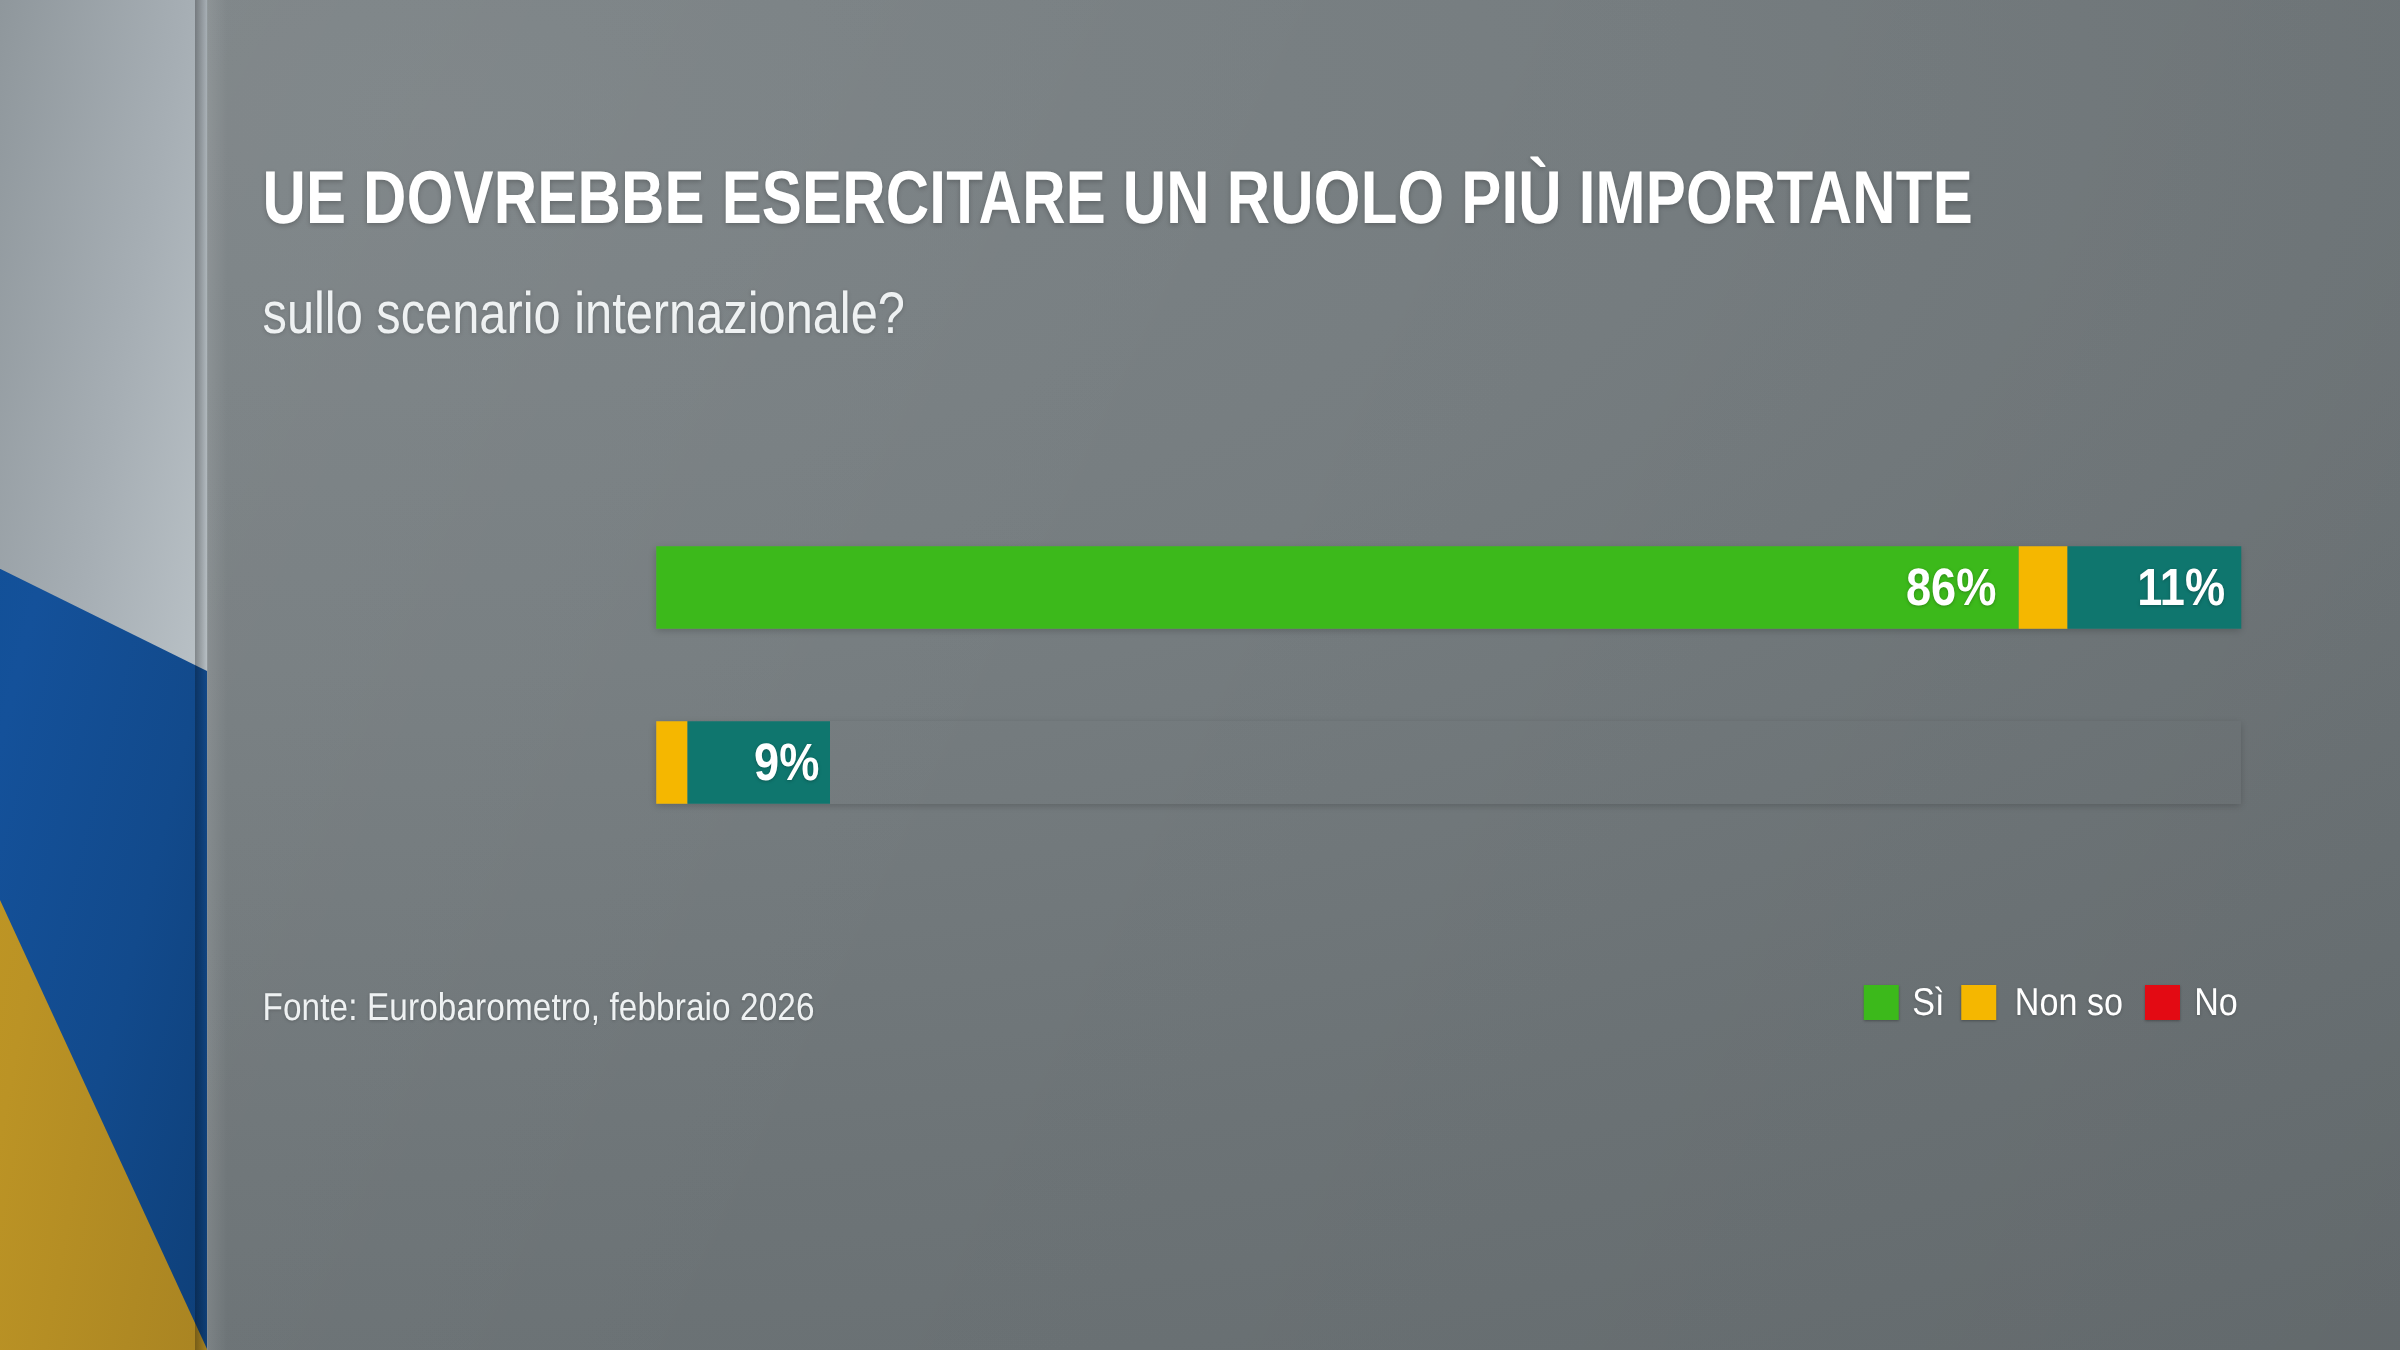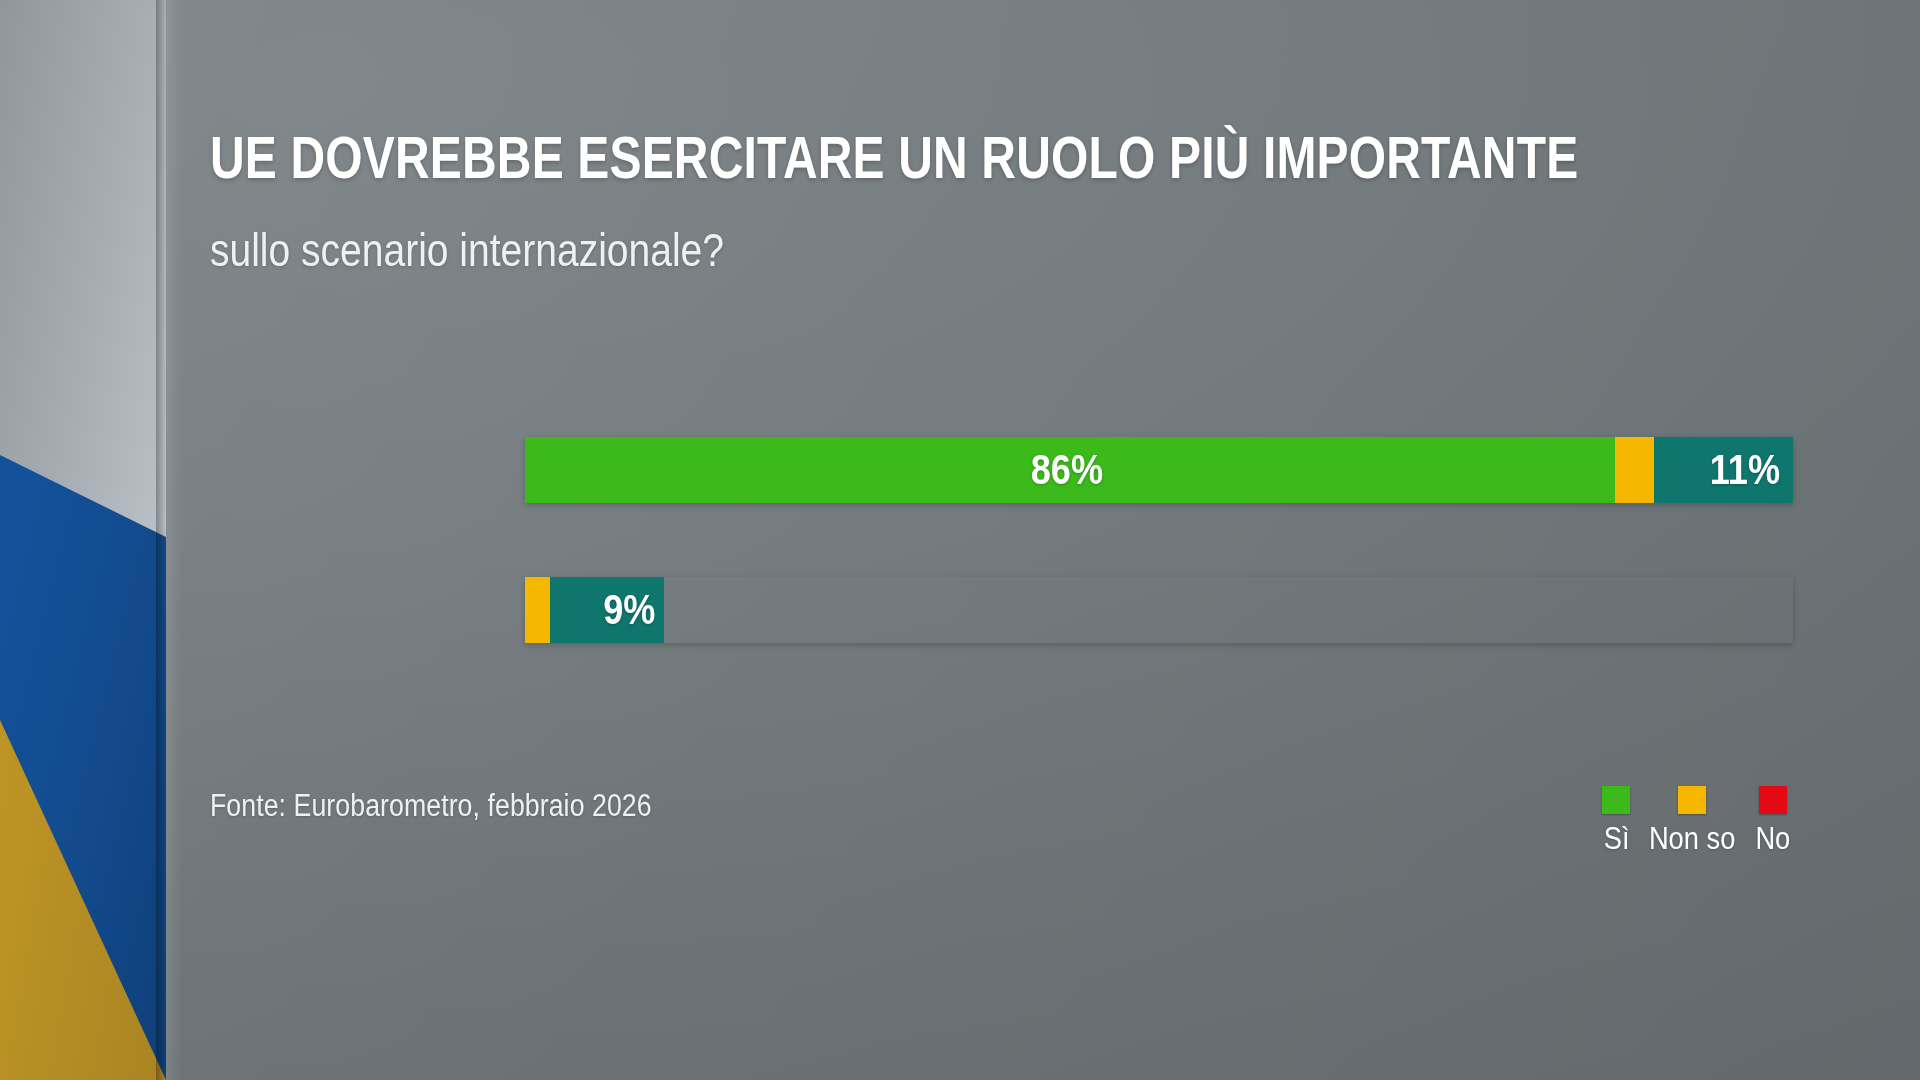--- a/index.html
+++ b/index.html
@@ -81,21 +81,21 @@
   .row{ position:absolute; left:0; height:66px; }
   #row-europei{ top:437px; }
   #row-italiani{ top:577px; }
 
   .bar{
     position:absolute; left:525px; width:1268px; height:66px;
     display:flex;
     box-shadow:0 2px 6px rgba(0,0,0,.22);
   }
   .seg{ height:100%; display:flex; align-items:center; position:relative; }
-  .seg-yes{ background:#3cb91b; justify-content:center; }
+  .seg-yes{ background:#3cb91b; justify-content:flex-end; }
   .seg-dk { background:#f5b700; }
   .seg-no { background:#0f766e; justify-content:center;padding-left:44px; }
 
   .seg-val{
     color:#ffffff;
     font-size:42px;
     font-weight:700;
     line-height:1;
     letter-spacing:0px;
     transform:scaleX(.86);
@@ -115,21 +115,21 @@
     letter-spacing:.1px;
     transform:scaleX(.86);
     transform-origin:left top;
     white-space:nowrap;
     text-shadow:0 1px 3px rgba(0,0,0,.20);
   }
   #legend{
     position:absolute; right:127px; top:786px;
     display:flex; align-items:center; gap:12px;
   }
-  .legend-item{ display:flex; align-items:center; gap:9px;flex-direction:column; }
+  .legend-item{ display:flex; align-items:center; gap:9px; }
   .legend-swatch{ width:28px; height:28px; flex:0 0 auto; box-shadow:0 1px 2px rgba(0,0,0,.3); }
   .legend-label{
     color:#ffffff;
     font-size:31px;
     font-weight:300;
     line-height:1;
     transform:scaleX(.88);
     white-space:nowrap;
     text-shadow:0 1px 3px rgba(0,0,0,.20);
   }

